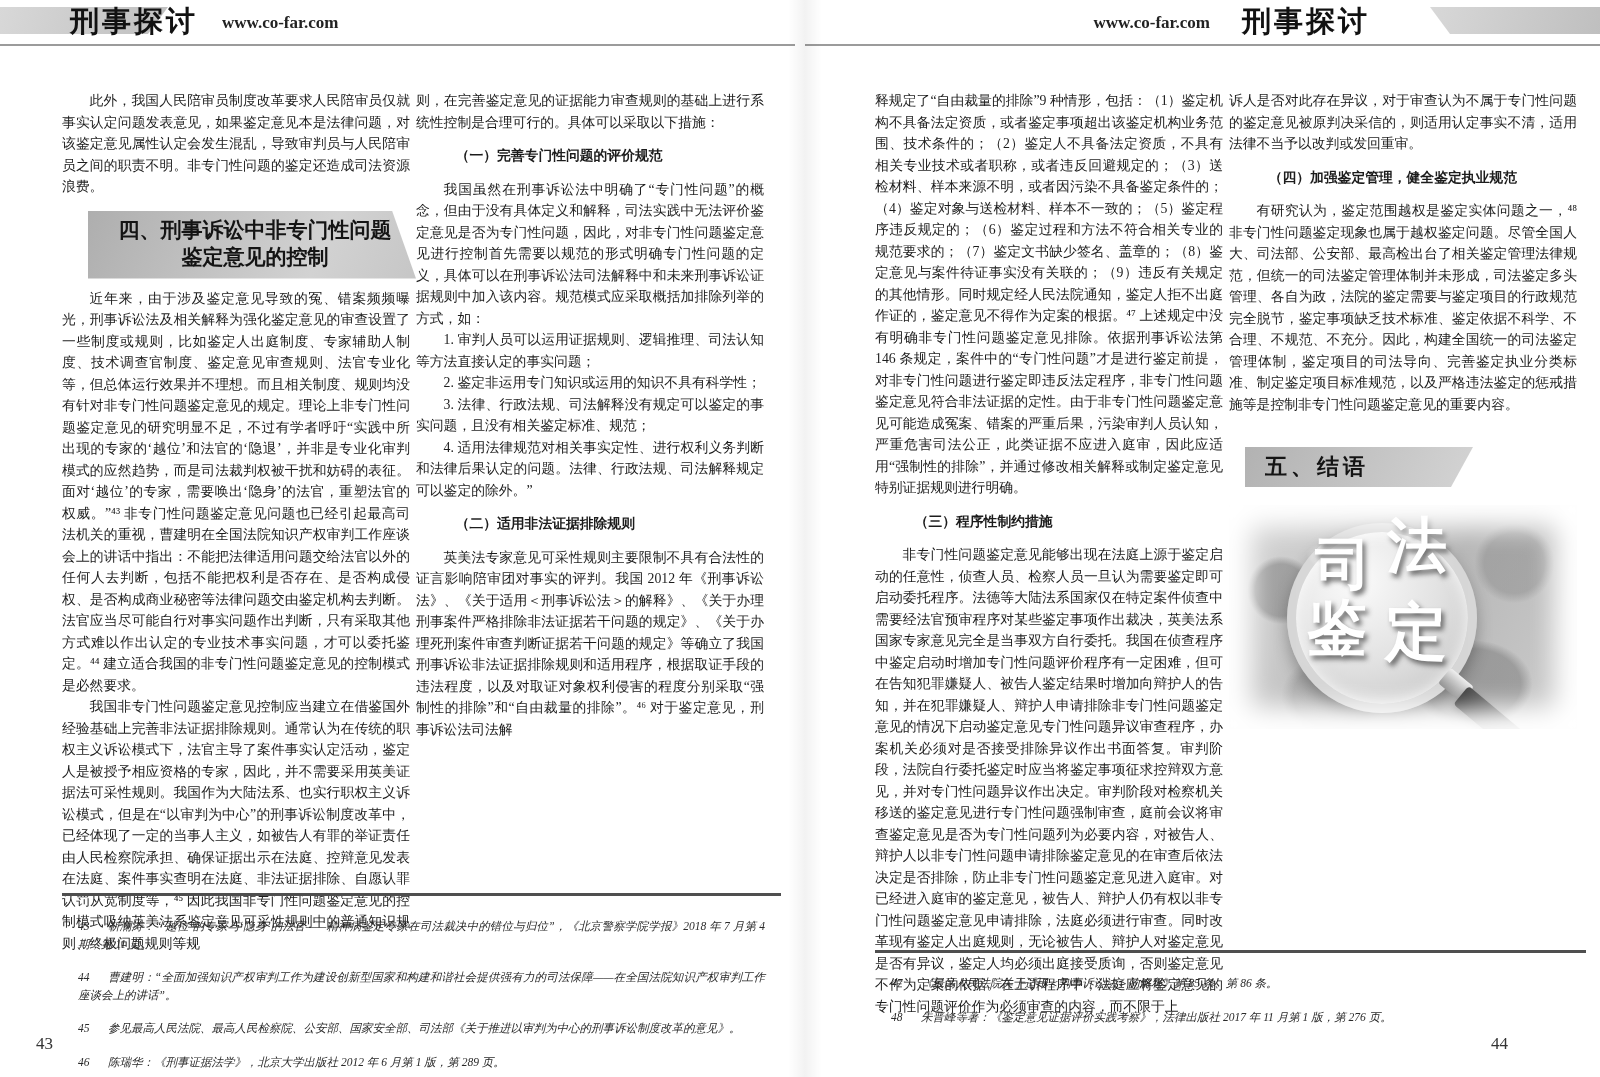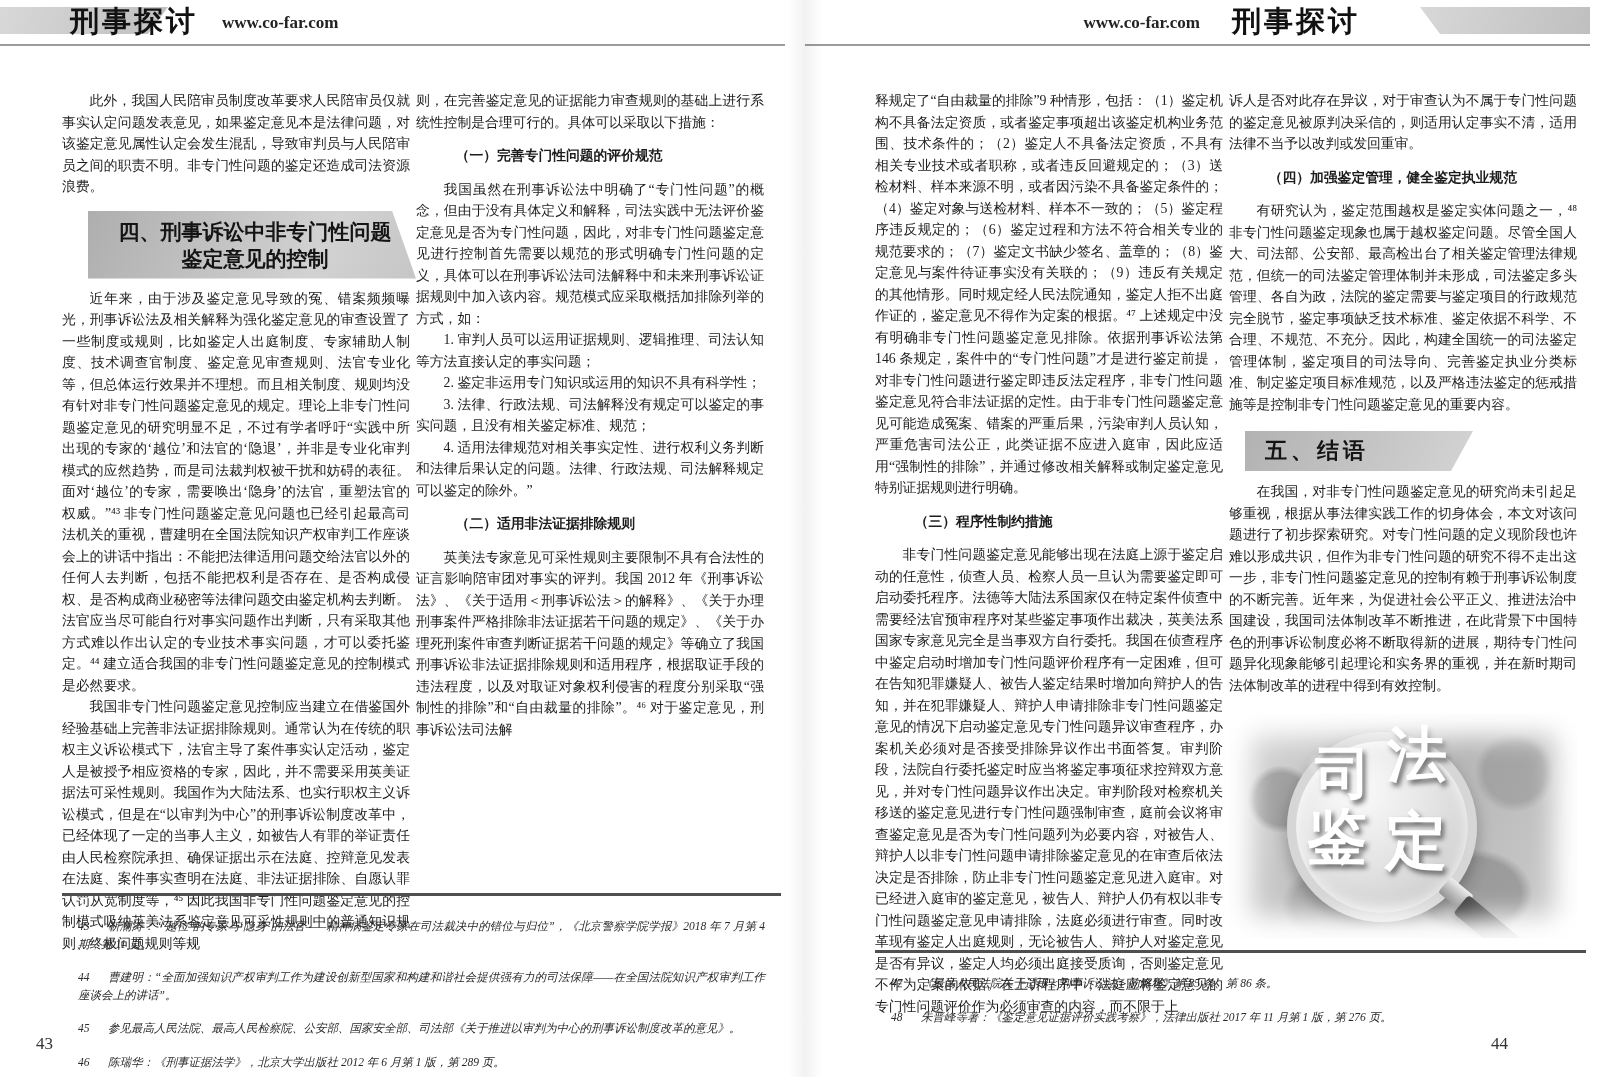--- a/index.html
+++ b/index.html
@@ -5,21 +5,21 @@
   html,body{margin:0;padding:0;}
   body{width:1600px;height:1077px;background:#ffffff;position:relative;overflow:hidden;
        font-family:"Liberation Serif","DejaVu Serif",serif;color:#1c1c1c;}
   .spread{position:absolute;inset:0;}
   .page{position:absolute;top:0;height:1077px;width:795px;}
   .page.left{left:0;}
   .page.right{left:805px;}
   .gutter{position:absolute;top:0;left:788px;width:34px;height:1077px;
           background:linear-gradient(to right,rgba(0,0,0,0),rgba(0,0,0,0.05) 50%,rgba(0,0,0,0));}
   
-  .hdr{position:absolute;top:0;left:0;right:10px;height:46px;padding-left:8px;}
+  .hdr{position:absolute;top:0;left:0;right:0;height:46px;padding-left:8px;}
   .hdr-rule{position:absolute;top:44px;left:0;right:0;height:2px;background:#9b9b9b;}
   .band{position:absolute;top:7px;height:27px;background:linear-gradient(105deg,#d8d8d8,#bfbfbf);}
   .band.l{left:0;width:168px;clip-path:polygon(0 0,100% 0,calc(100% - 20px) 100%,0 100%);}
   .band.r{right:0;width:170px;clip-path:polygon(0 0,100% 0,100% 100%,20px 100%);}
   .jtitle{position:absolute;top:2px;font-family:"Liberation Sans","DejaVu Sans",sans-serif;
           font-weight:bold;font-size:29px;letter-spacing:3px;color:#111;}
   .jurl{position:absolute;top:13px;font-weight:bold;font-size:17px;color:#222;}
   .page.left .jtitle{left:70px;}
   .page.left .jurl{left:222px;}
   .page.right .jtitle{right:230px;}
@@ -29,24 +29,24 @@
   .page.left .cols{left:62px;}
   .page.right .cols{left:70px;}
   .col{width:348px;font-size:13.8px;line-height:21.5px;text-align:justify;}
   .p{margin:0;text-indent:2em;}
   .p.cont{text-indent:0;}
   .sub{margin:12px;text-indent:2em;font-weight:bold;}
   
   .h4box{margin:13px 0 9px 26px;width:302px;padding:7px 10px 7px 16px;
          background:linear-gradient(115deg,#aeaeae,#d2d2d2 70%,#c6c6c6);
          clip-path:polygon(0 0,calc(100% - 24px) 0,100% 100%,0 100%);
-         font-family:Liberation Sans, sans-serif;font-weight:bold;
+         font-family:Liberation Mono, monospace;font-weight:bold;
          font-size:21px;line-height:27px;color:#141414;text-align:center;text-indent:0;}
   .h4box .ln{display:block;}
-  .h5box{margin:16px 0 10px 16px;width:198px;padding:8px 10px 8px 20px;
+  .h5box{margin:32px 0 10px 16px;width:198px;padding:8px 10px 8px 20px;
          background:linear-gradient(115deg,#b2b2b2,#d4d4d4);
          clip-path:polygon(0 0,100% 0,calc(100% - 22px) 100%,0 100%);
          font-family:"Liberation Sans","DejaVu Sans",sans-serif;font-weight:bold;
          font-size:22px;line-height:24px;color:#141414;letter-spacing:4px;}
   
   .footnotes{position:absolute;border-top:3px solid #4f4f4f;padding-top:6px;
              font-size:11.5px;line-height:17.5px;font-style:italic;color:#2a2a2a;text-align:justify;}
   .page.left .footnotes{left:62px;right:14px;top:893px;}
   .page.right .footnotes{left:70px;right:14px;top:950px;}
   .fn{margin:16px;}
@@ -143,21 +143,20 @@
         <p class="p cont">释规定了“自由裁量的排除”9 种情形，包括：（1）鉴定机构不具备法定资质，或者鉴定事项超出该鉴定机构业务范围、技术条件的；（2）鉴定人不具备法定资质，不具有相关专业技术或者职称，或者违反回避规定的；（3）送检材料、样本来源不明，或者因污染不具备鉴定条件的；（4）鉴定对象与送检材料、样本不一致的；（5）鉴定程序违反规定的；（6）鉴定过程和方法不符合相关专业的规范要求的；（7）鉴定文书缺少签名、盖章的；（8）鉴定意见与案件待证事实没有关联的；（9）违反有关规定的其他情形。同时规定经人民法院通知，鉴定人拒不出庭作证的，鉴定意见不得作为定案的根据。⁴⁷ 上述规定中没有明确非专门性问题鉴定意见排除。依据刑事诉讼法第 146 条规定，案件中的“专门性问题”才是进行鉴定前提，对非专门性问题进行鉴定即违反法定程序，非专门性问题鉴定意见符合非法证据的定性。由于非专门性问题鉴定意见可能造成冤案、错案的严重后果，污染审判人员认知，严重危害司法公正，此类证据不应进入庭审，因此应适用“强制性的排除”，并通过修改相关解释或制定鉴定意见特别证据规则进行明确。</p>
         <p class="sub">（三）程序性制约措施</p>
         <p class="p">非专门性问题鉴定意见能够出现在法庭上源于鉴定启动的任意性，侦查人员、检察人员一旦认为需要鉴定即可启动委托程序。法德等大陆法系国家仅在特定案件侦查中需要经法官预审程序对某些鉴定事项作出裁决，英美法系国家专家意见完全是当事双方自行委托。我国在侦查程序中鉴定启动时增加专门性问题评价程序有一定困难，但可在告知犯罪嫌疑人、被告人鉴定结果时增加向辩护人的告知，并在犯罪嫌疑人、辩护人申请排除非专门性问题鉴定意见的情况下启动鉴定意见专门性问题异议审查程序，办案机关必须对是否接受排除异议作出书面答复。审判阶段，法院自行委托鉴定时应当将鉴定事项征求控辩双方意见，并对专门性问题异议作出决定。审判阶段对检察机关移送的鉴定意见进行专门性问题强制审查，庭前会议将审查鉴定意见是否为专门性问题列为必要内容，对被告人、辩护人以非专门性问题申请排除鉴定意见的在审查后依法决定是否排除，防止非专门性问题鉴定意见进入庭审。对已经进入庭审的鉴定意见，被告人、辩护人仍有权以非专门性问题鉴定意见申请排除，法庭必须进行审查。同时改革现有鉴定人出庭规则，无论被告人、辩护人对鉴定意见是否有异议，鉴定人均必须出庭接受质询，否则鉴定意见不作为定案的依据。在上诉程序中，法庭应将鉴定意见的专门性问题评价作为必须审查的内容，而不限于上</p>
       </div>
 
       <div class="col">
         <p class="p cont">诉人是否对此存在异议，对于审查认为不属于专门性问题的鉴定意见被原判决采信的，则适用认定事实不清，适用法律不当予以改判或发回重审。</p>
         <p class="sub">（四）加强鉴定管理，健全鉴定执业规范</p>
         <p class="p">有研究认为，鉴定范围越权是鉴定实体问题之一，⁴⁸ 非专门性问题鉴定现象也属于越权鉴定问题。尽管全国人大、司法部、公安部、最高检出台了相关鉴定管理法律规范，但统一的司法鉴定管理体制并未形成，司法鉴定多头管理、各自为政，法院的鉴定需要与鉴定项目的行政规范完全脱节，鉴定事项缺乏技术标准、鉴定依据不科学、不合理、不规范、不充分。因此，构建全国统一的司法鉴定管理体制，鉴定项目的司法导向、完善鉴定执业分类标准、制定鉴定项目标准规范，以及严格违法鉴定的惩戒措施等是控制非专门性问题鉴定意见的重要内容。</p>
         <div class="h5box">五、结语</div>
-        <p class="p">在我国，对非专门性问题鉴定意见的研究尚未引起足够重视，根据从事法律实践工作的切身体会，本文对该问题进行了初步探索研究。对专门性问题的定义现阶段也许难以形成共识，但作为非专门性问题的研究不得不走出这一步，非专门性问题鉴定意见的控制有赖于刑事诉讼制度的不断完善。近年来，为促进社会公平正义、推进法治中国建设，我国司法体制改革不断推进，在此背景下中国特色的刑事诉讼制度必将不断取得新的进展，期待专门性问题异化现象能够引起理论和实务界的重视，并在新时期司法体制改革的进程中得到有效控制。</p>
 
         <div class="photo">
           <div class="lens"></div>
           <div class="ferrule"></div>
           <div class="handle"></div>
           <span class="lchar c1">司</span>
           <span class="lchar c2">法</span>
           <span class="lchar c3">鉴</span>
           <span class="lchar c4">定</span>
         </div>

